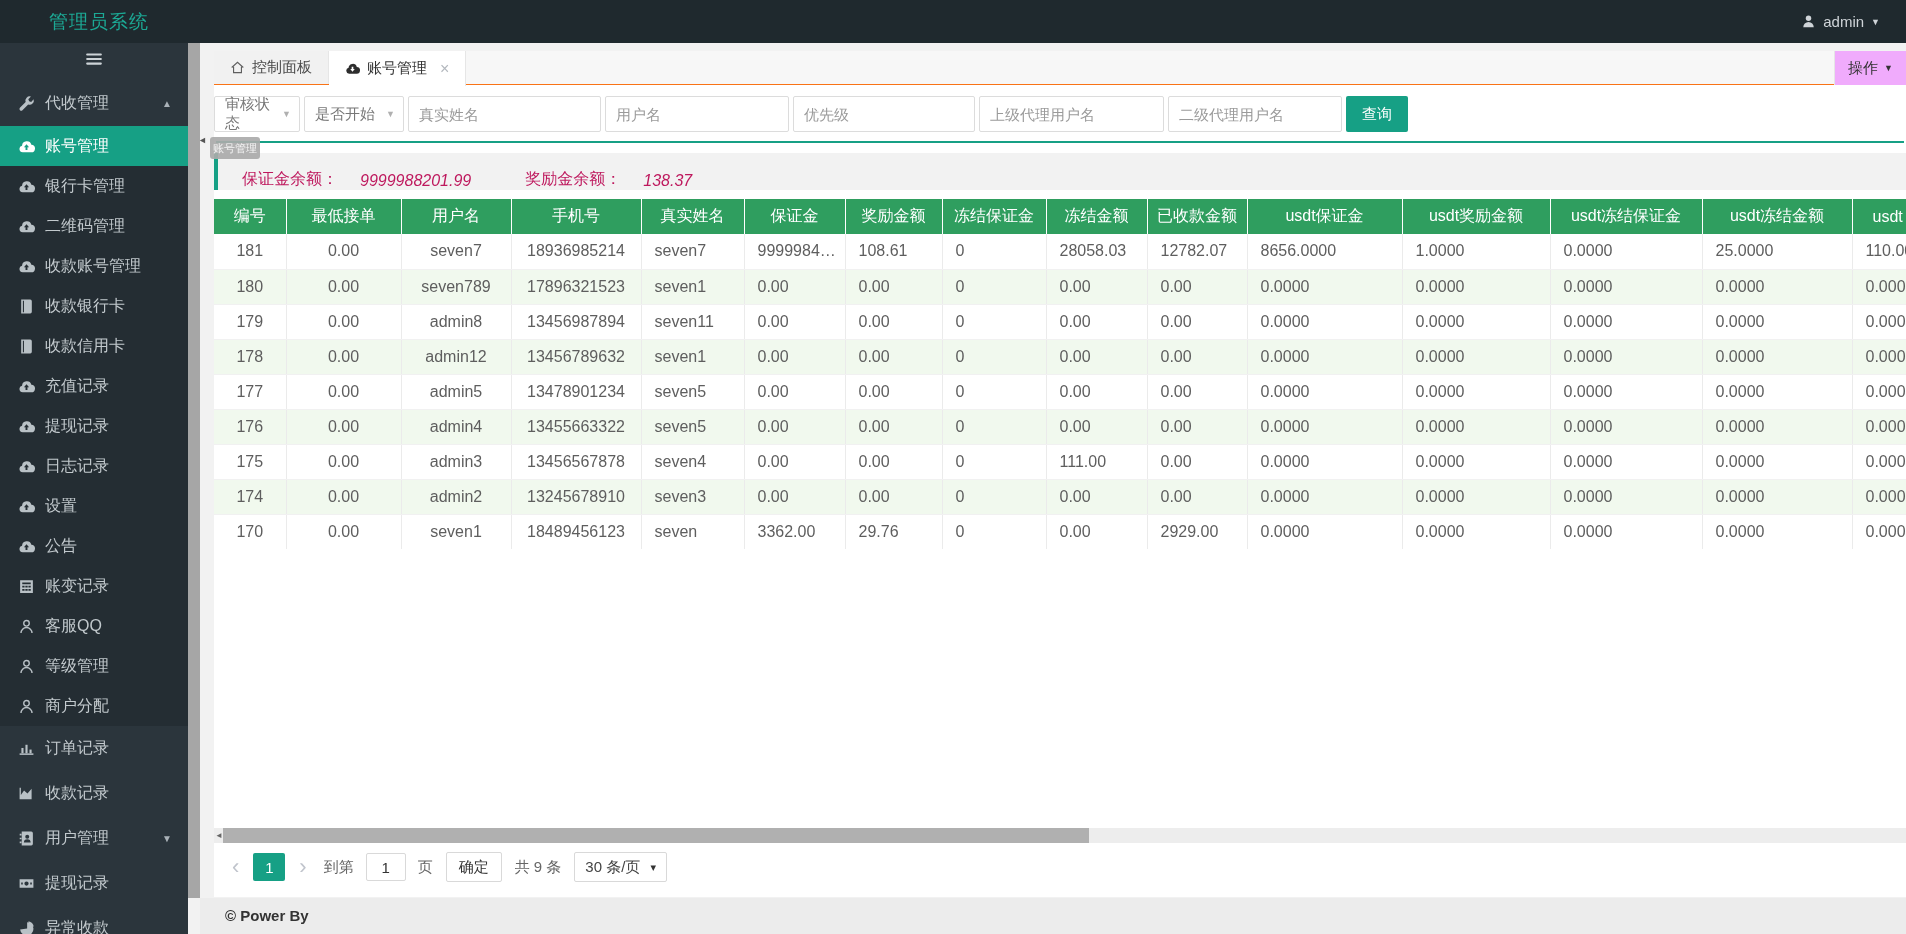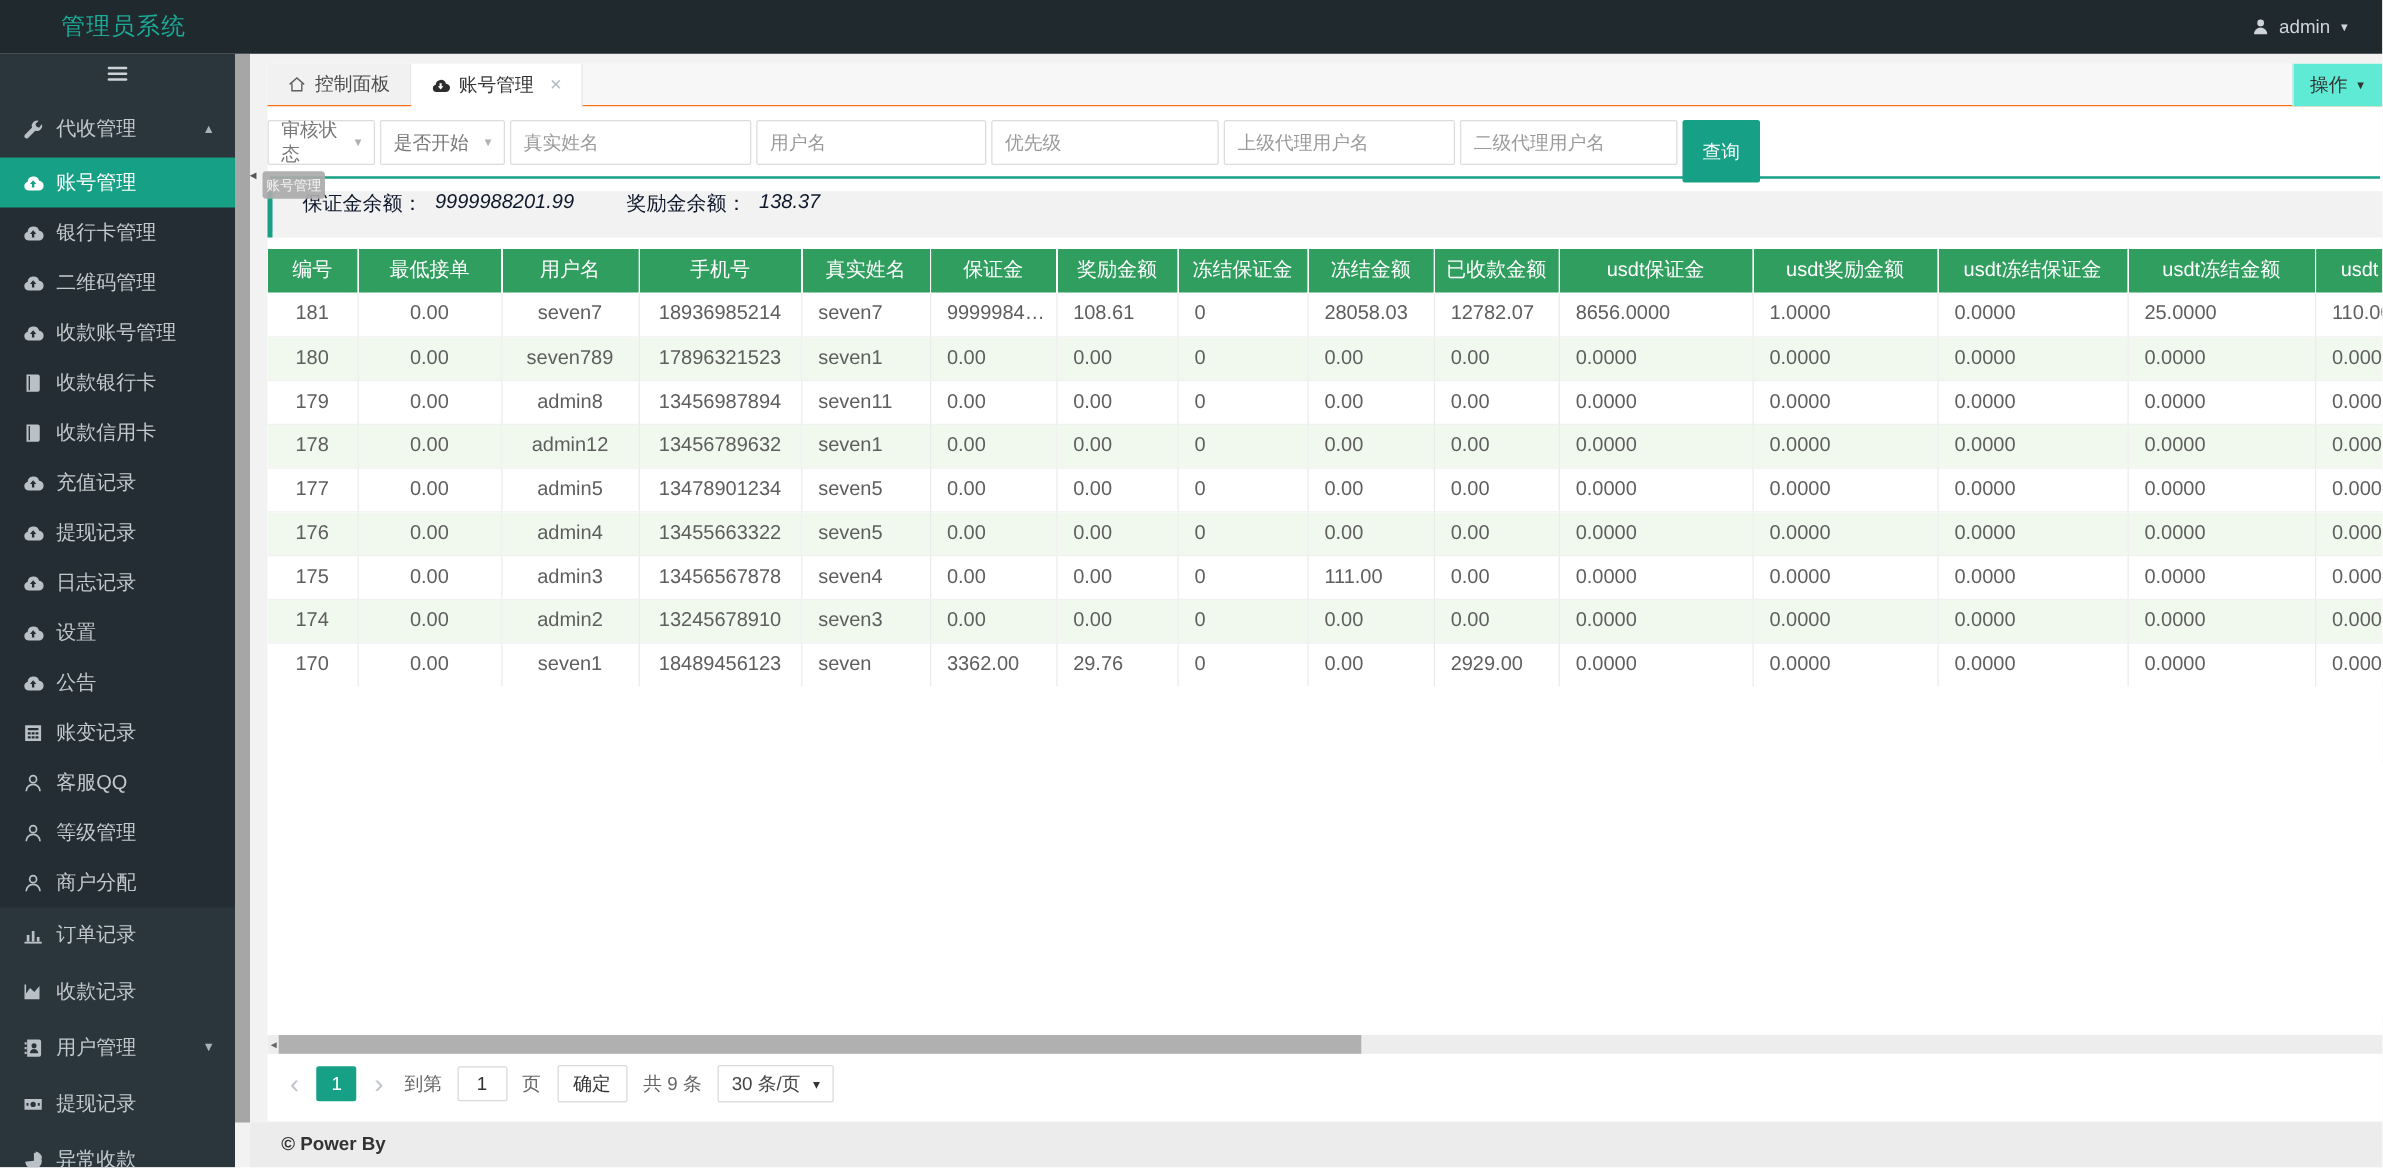--- a/index.html
+++ b/index.html
@@ -29,38 +29,38 @@
   .page { position:absolute; left:200px; top:43px; right:0; bottom:0; background:#f2f2f2; }
   .panel { position:absolute; left:14px; top:8px; width:1692px; height:846px; background:#ffffff; }
 
   
   .tabbar { position:absolute; left:0; top:0; width:1692px; height:34px; background:#f7f7f7; border-bottom:1px solid #f97316; display:flex; z-index:5;text-align:center; }
   .tab { display:flex; align-items:center; gap:7px; padding:0 16px; font-size:15px; color:#4a4a4a; border-right:1px solid #e6e6e6; cursor:pointer; background:#f1f1f1; }
   .tab .t-icon { width:15px; height:15px; display:inline-flex; color:#5f5f5f; }
   .tab.active { background:#ffffff; height:35px; color:#333; }
   .tab.active .t-icon { color:#2d2d2d; }
   .tab-close { margin-left:6px; color:#b3b8be; font-size:16px; line-height:1; cursor:pointer; }
-  .ops { position:absolute; right:0; top:0; height:34px; width:72px; background:#5eead4; border-left:1px solid #e6e6e6; display:flex; align-items:center; justify-content:center; gap:6px; font-size:15px; color:#333; cursor:pointer; }
+  .ops { position:absolute; right:0; top:0; height:34px; width:72px; background:#f0abfc; border-left:1px solid #e6e6e6; display:flex; align-items:center; justify-content:center; gap:6px; font-size:15px; color:#333; cursor:pointer; }
   .ops .caret { font-size:9px; color:#333; }
 
   
   .filters { position:absolute; left:0; top:45px; height:36px; display:flex; gap:4px; z-index:4; }
   .sel { height:36px; border:1px solid #dcdcdc; border-radius:2px; background:#fff; display:flex; align-items:center; justify-content:space-between; padding:0 8px 0 10px; color:#777; font-size:15px; cursor:pointer; }
   .sel .sel-caret { font-size:9px; color:#b0b0b0; margin-left:4px; }
   .f-input { height:36px; border:1px solid #dcdcdc; border-radius:2px; padding:0 10px; font-size:15px; color:#333; font-family:inherit; }
   .f-input::placeholder { color:#9a9a9a; }
-  .btn-search { width:62px; height:50px; background:#16a085; color:#fff; border:none; border-radius:2px; font-size:15px; cursor:pointer; font-family:Liberation Mono, monospace; }
+  .btn-search { width:62px; height:36px; background:#16a085; color:#fff; border:none; border-radius:2px; font-size:15px; cursor:pointer; font-family:Liberation Mono, monospace; }
 
   
   .rule { position:absolute; left:2px; right:2px; top:90px; height:2px; background:#16a085; z-index:1; }
   .rule-arrow { position:absolute; left:-16px; top:84px; font-size:9px; color:#555; z-index:2; }
   .drag-badge { position:absolute; left:-4px; top:86px; width:50px; height:22px; background:rgba(170,170,170,0.92); border-radius:3px; color:#f4f4f4; font-size:11px; display:flex; align-items:center; justify-content:center; z-index:3; }
 
   
-  .summary { position:absolute; left:0; top:102px; width:1692px; height:37px; background:#f2f2f2; border-left:4px solid #16a085; display:flex; align-items:flex-start; padding-left:24px; font-size:16px; color:#0f172a; z-index:0; }
+  .summary { position:absolute; left:0; top:102px; width:1692px; height:37px; background:#f2f2f2; border-left:4px solid #16a085; display:flex; align-items:flex-end; padding-left:24px; font-size:16px; color:#be185d; z-index:0;gap:12px; }
   .summary .lab { margin-right:10px; }
   .summary .val { font-style:italic; margin-right:42px; }
 
   
   .table-wrap { position:absolute; left:0; top:148px; width:1692px; height:350px; overflow:hidden; }
   table { table-layout:fixed; border-collapse:collapse; width:1788px; font-size:16px; }
   th { background:#2f9e5f; color:#fff; font-weight:400; height:35px; text-align:center; border-right:1px solid rgba(255,255,255,0.45); overflow:hidden; white-space:nowrap; }
   th:last-child { text-align:left; padding-left:20px; }
   td { height:35px; color:#5e5e5e; background:#fff; border-right:1px solid #ebebeb; border-bottom:1px solid #f1f1f1; white-space:nowrap; overflow:hidden; text-overflow:ellipsis; padding-left:13px; text-align:left; }
   td:nth-child(-n+4) { padding-left:0; text-align:center; }

